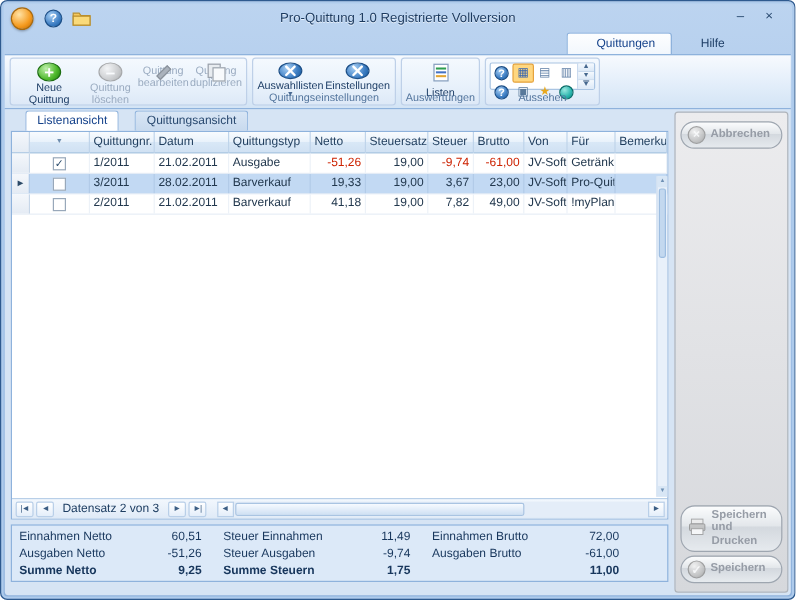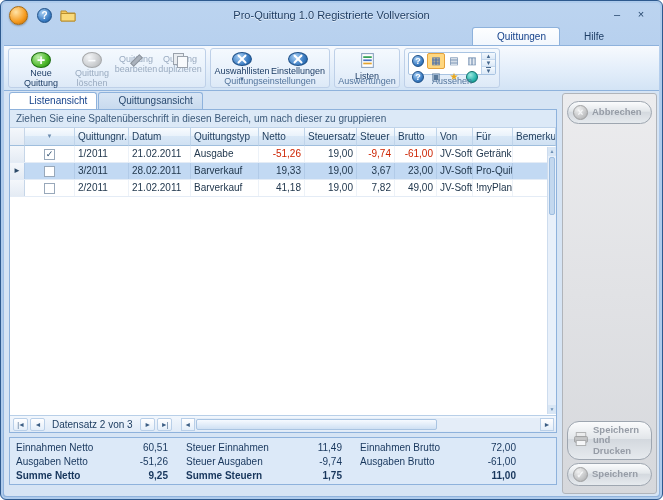--- a/index.html
+++ b/index.html
@@ -70,22 +70,22 @@
   .gscroll{ display:flex; flex-direction:column; border-left:1px solid #bdd2ea; }
   .gsbtn{ width:13px; flex:1; font-size:6px; color:#46688e; display:flex; align-items:center; justify-content:center;
     background:linear-gradient(#f4f9fe,#dce9f7); border-bottom:1px solid #c6d8ec; }
   .gsbtn:last-child{ border-bottom:0; }
   .gsbtn.more span{ border-top:1px solid #46688e; }
 
   
   .main{ position:absolute; top:90px; left:3px; right:3px; bottom:3px; background:#d6e4f4; border-radius:0 0 3px 3px; }
 
   .viewtabs{ position:absolute; top:1px; left:5px; display:flex; }
-  .vtab{ font-size:10px; padding:2px 9px 3px 19px; border:1px solid #8eb2dc; border-bottom:0; border-radius:3px 3px 0 0;
-    background:linear-gradient(#d9e6f5,#c8daee); color:#2a4a70; margin-right:1px; }
+  .vtab{ font-size:10px; padding:2px 9px 3px 9px; border:1px solid #8eb2dc; border-bottom:0; border-radius:3px 3px 0 0;
+    background:linear-gradient(#d9e6f5,#c8daee); color:#2a4a70; margin-right:1px;margin-left:12px; }
   .vtab.active{ background:#fff; color:#15428b; position:relative; z-index:2; }
 
   .grid{ position:absolute; top:18px; left:5px; width:548px; height:324px; border:1px solid #8eb2dc; background:#fff;
     display:flex; flex-direction:column; }
   .groupby{ height:18px; line-height:18px; background:#dce9f7; border-bottom:1px solid #c0d4ea; color:#3c5a7a;
     font-size:10px; padding-left:6px; white-space:nowrap; overflow:hidden; }
   .ghead{ display:flex; height:18px; background:linear-gradient(#f8fbfe,#e9f2fb 45%,#d9e8f7 46%,#cfe0f2); }
   .gh{ border-right:1px solid #bfd4ea; border-bottom:1px solid #9fbedd; padding:0 3px; line-height:17px; font-size:10px;
     color:#1e3c5c; white-space:nowrap; overflow:hidden; }
   .grow{ display:flex; height:17px; border-bottom:1px solid #e4ecf6; background:#fff; }
@@ -282,21 +282,20 @@
   </div>
 
   <div class="main">
 
     <div class="viewtabs">
       <div class="vtab active">Listenansicht</div>
       <div class="vtab">Quittungsansicht</div>
     </div>
 
     <div class="grid">
-      <div class="groupby">Ziehen Sie eine Spaltenüberschrift in diesen Bereich, um nach dieser zu gruppieren</div>
 
       <div class="ghead">
         <div class="gh c-ind ind-cell"></div>
         <div class="gh c-aus">
           <span>Ausgabe?</span>
           <span class="filter">▼</span>
         </div>
         <div class="gh c-nr">Quittungnr.</div>
         <div class="gh c-dat">Datum</div>
         <div class="gh c-typ">Quittungstyp</div>

